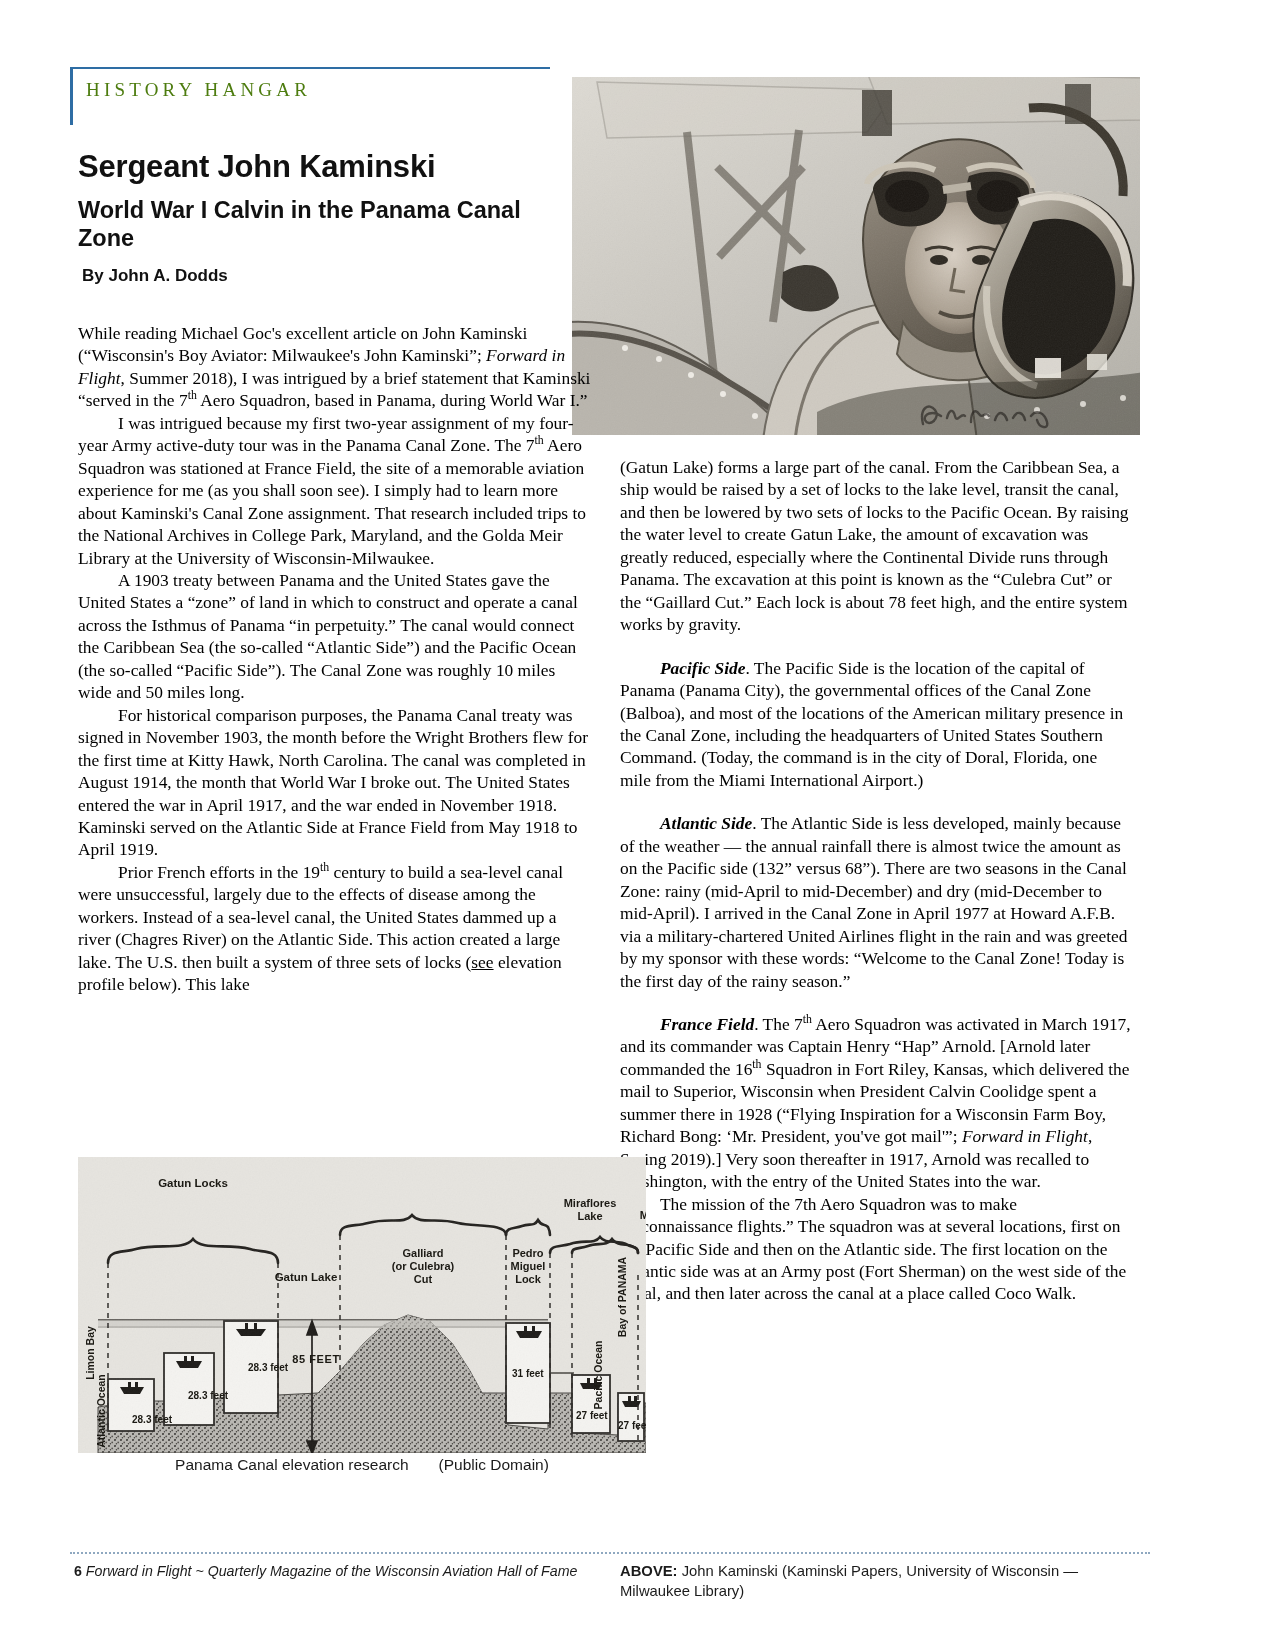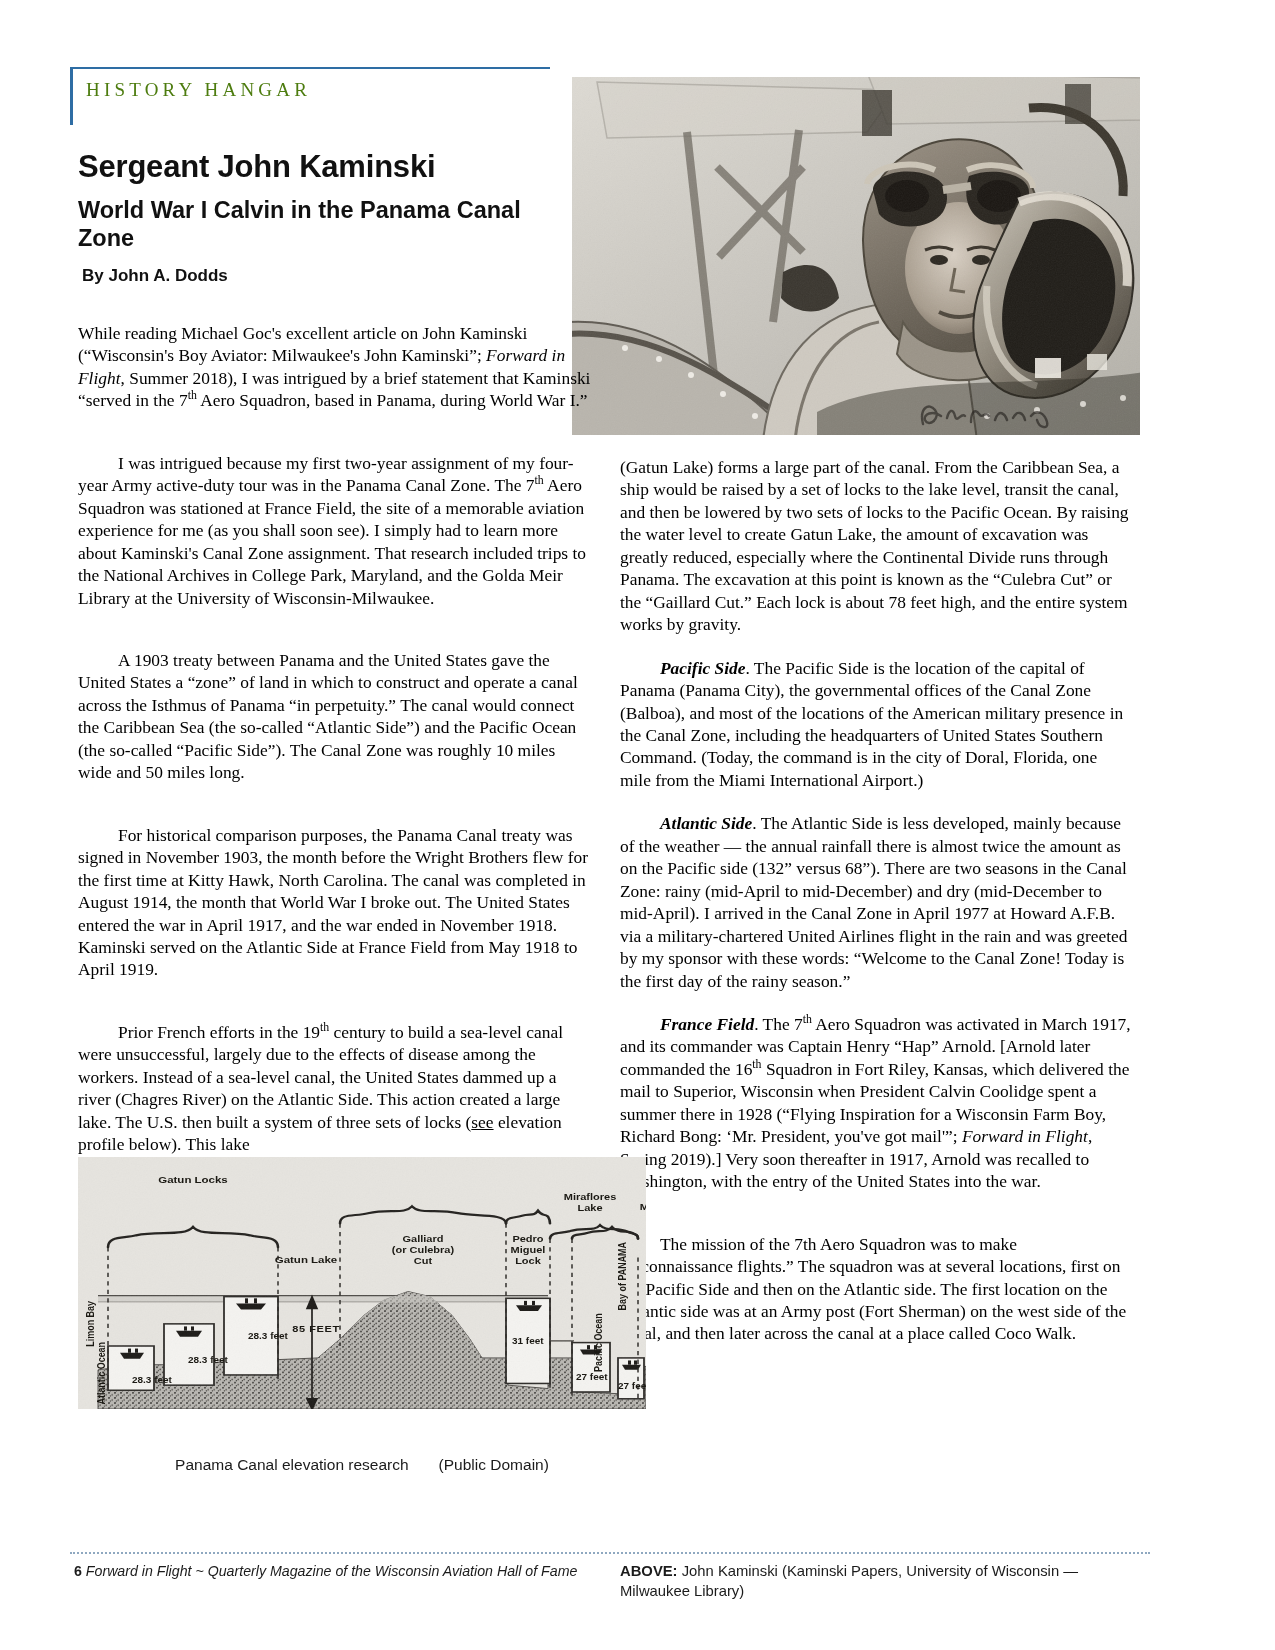--- a/index.html
+++ b/index.html
@@ -97,21 +97,21 @@
   
   .col {
     position: absolute;
     font-family: "Liberation Serif", serif;
     font-size: 17.4px;
     line-height: 22.45px;
     text-align: left;
     color: #000;
   }
   .col p { margin: 0; }
-  .col p.ind { text-indent: 40px; margin-top: 40px; }
+  .col p.ind { text-indent: 40px; }
   .col p.sec-head {
     font-weight: bold;
     text-indent: 0;
     margin-top: 20px;
   }
   .col p.gap { margin-top: 21px; }
 
   #col-left  { left: 78px; top: 322px; width: 513px; }
   #col-right { left: 620px; top: 456px; width: 512px; }
 
@@ -119,21 +119,21 @@
   .ital { font-style: italic; }
   .sup { font-size: 0.68em; vertical-align: super; line-height: 0; }
   .ul { text-decoration: underline; }
 
   
   .diagram {
     position: absolute;
     left: 78px;
     top: 1157px;
     width: 568px;
-    height: 252px;
+    height: 296px;
     overflow: hidden;
     background: #e9e9e7;
   }
   .diagram svg { display: block; width: 100%; height: 100%; }
 
   .diagram-caption {
     position: absolute;
     left: 78px;
     top: 1456px;
     width: 568px;

